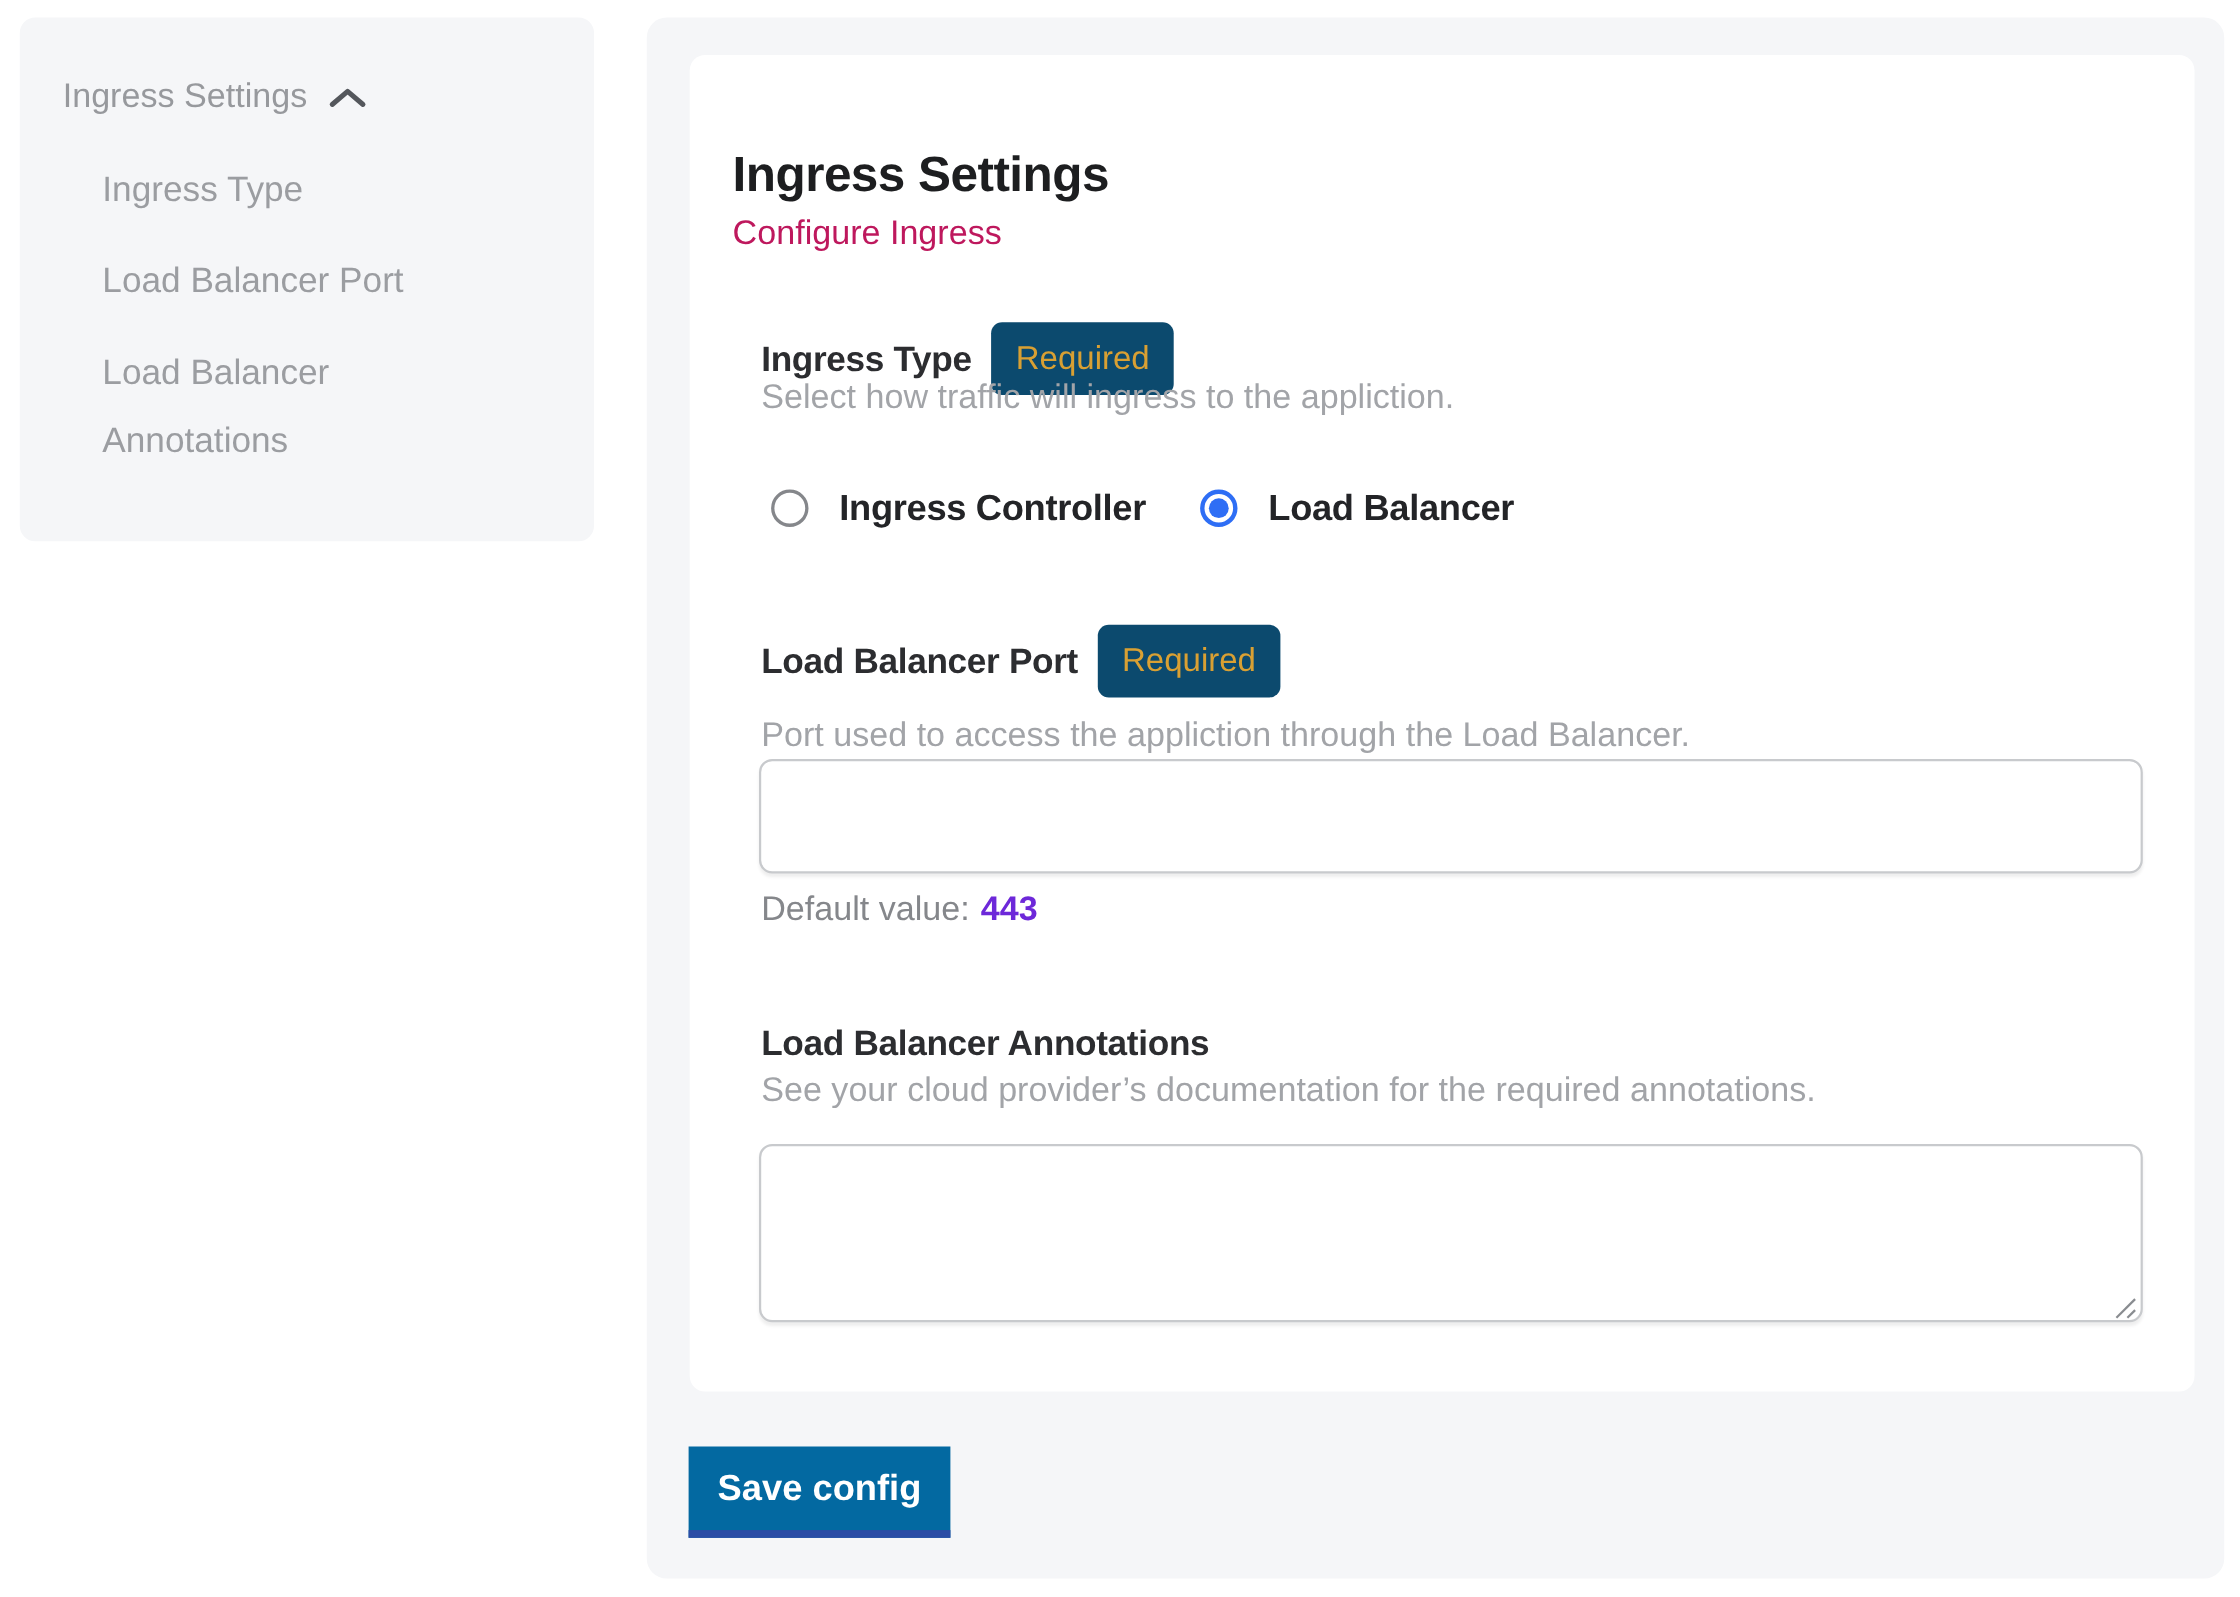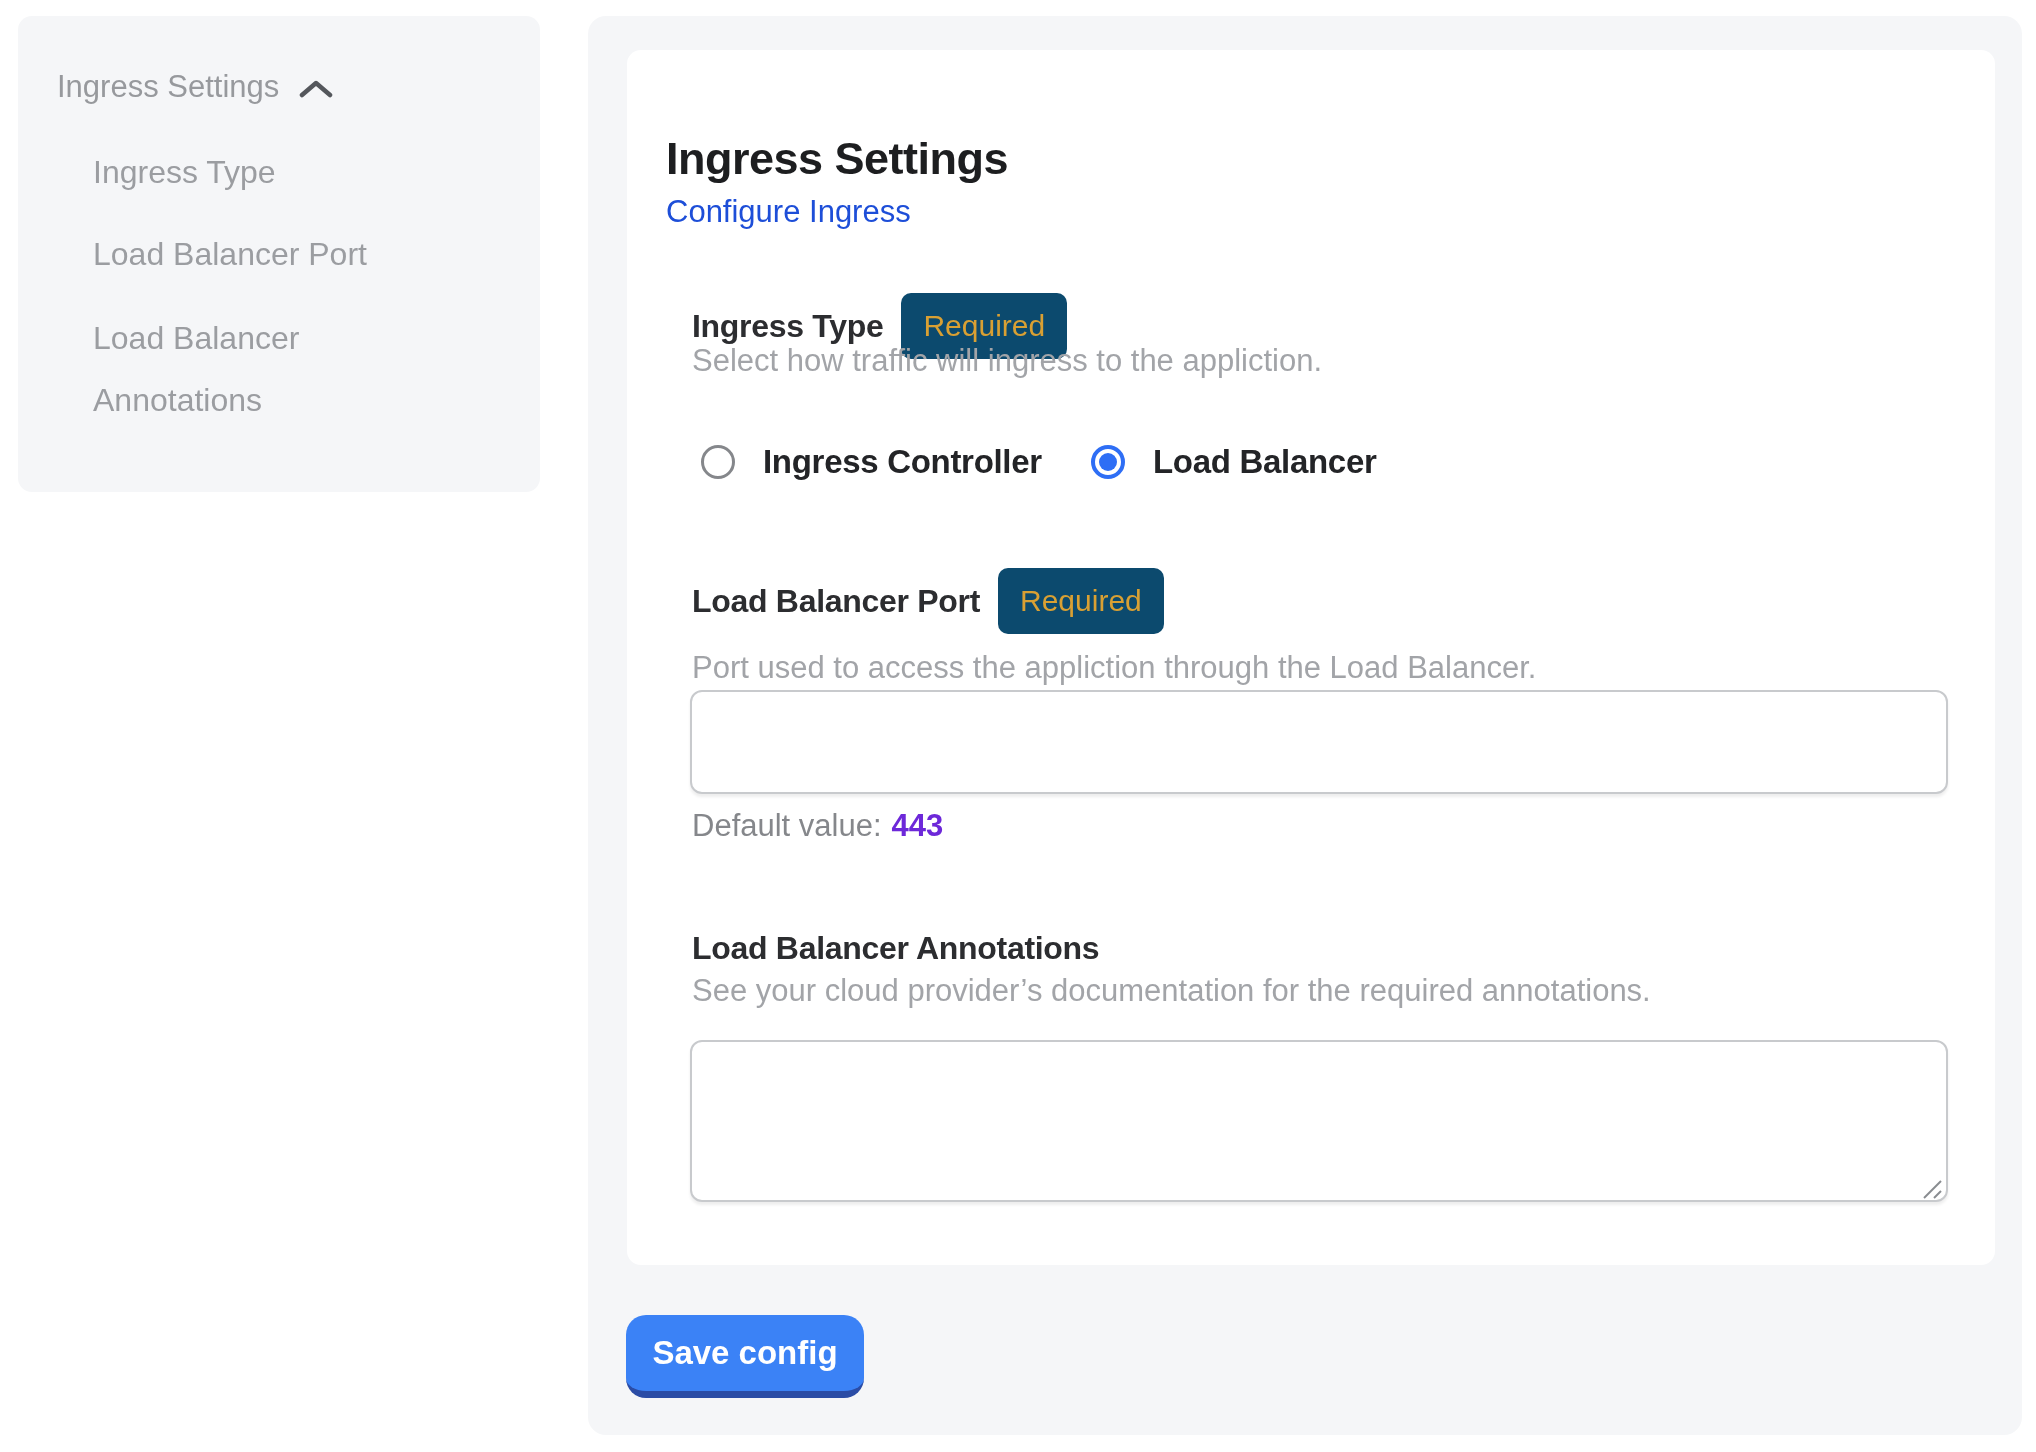--- a/index.html
+++ b/index.html
@@ -34,21 +34,21 @@
   .card{
     position:absolute;left:39px;top:34px;width:1368px;height:1215px;
     background:#ffffff;border-radius:14px;
   }
   .card-title{
     position:absolute;left:39px;top:54px;
     font-size:45px;font-weight:700;line-height:1.1;color:#1d1e20;letter-spacing:-0.5px;
   }
   .card-subtitle{
     position:absolute;left:39px;top:143px;
-    font-size:31px;color:#1d4ed8;line-height:1.2;
+    font-size:31px;color:#be185d;line-height:1.2;
   }
   .section-heading-row{
     position:absolute;left:65px;height:72px;display:flex;align-items:center;gap:18px;
   }
   .row-1{top:240px;}
   .row-2{top:515px;}
   .row-3{top:862px;}
   .section-heading{
     font-size:32px;font-weight:700;color:#2c2d30;letter-spacing:-0.3px;white-space:nowrap;
   }
@@ -96,21 +96,21 @@
   .default-row{
     position:absolute;left:65px;top:757px;display:flex;gap:10px;
     font-size:31px;line-height:1.2;
   }
   .default-label{color:#85878b;}
   .default-value{color:#6d28d9;font-weight:700;}
   
   .save-btn{
     position:absolute;left:38px;top:1299px;width:238px;height:83px;
     box-sizing:border-box;
-    background:#3b82f6;border:none;border-bottom:7px solid #2b4ca5;border-radius:20px;
+    background:#0369a1;border:none;border-bottom:7px solid #2b4ca5;border-radius:0;
     color:#ffffff;font-size:33px;font-weight:700;
     font-family:"Liberation Sans","DejaVu Sans",sans-serif;
     display:flex;align-items:center;justify-content:center;cursor:pointer;text-align:right;
   }
 </style>
 </head>
 <body>
 
 <nav class="sidebar">
   <div class="sidebar-header">

